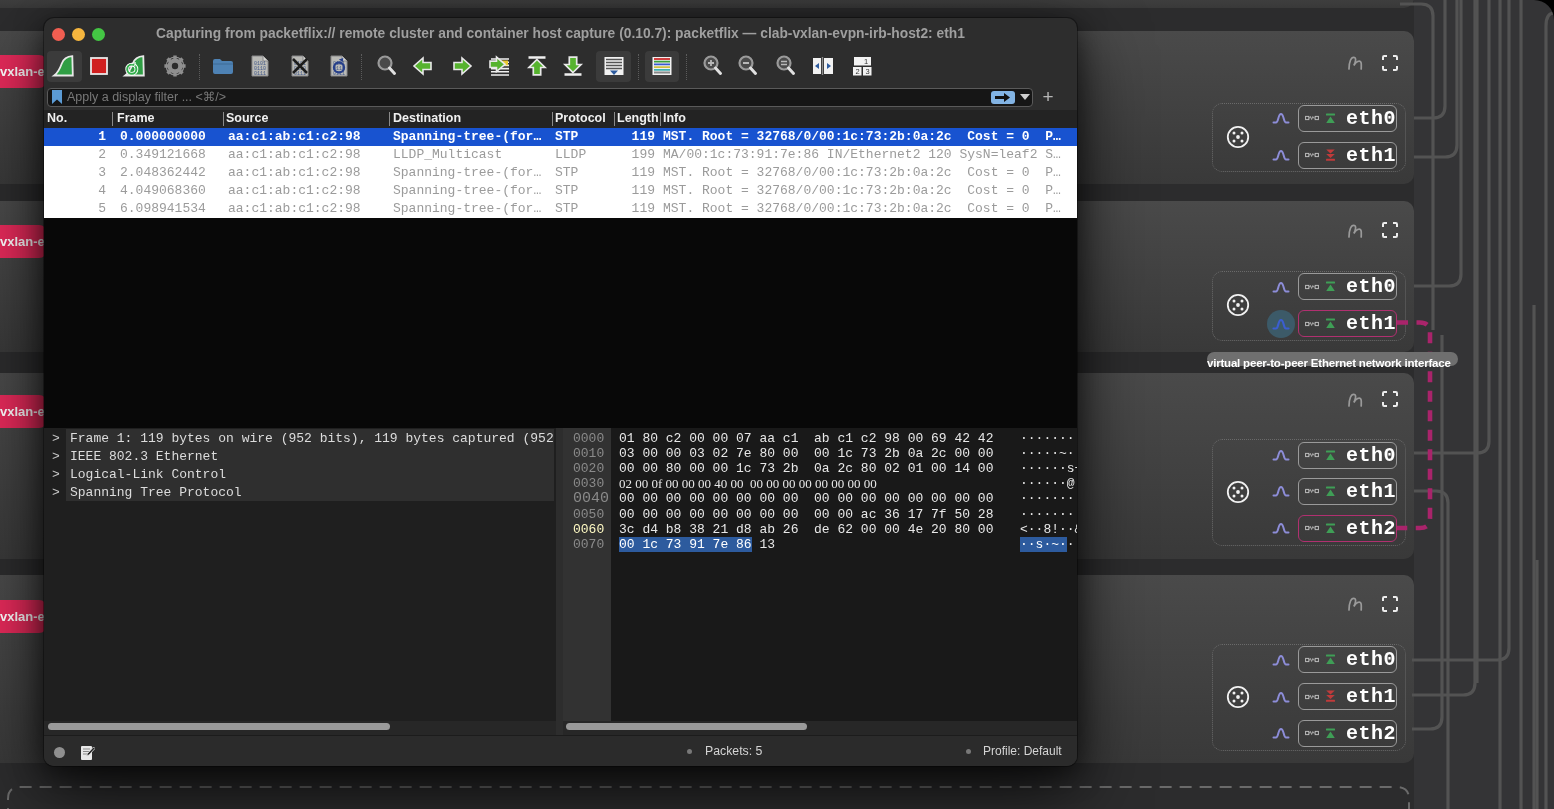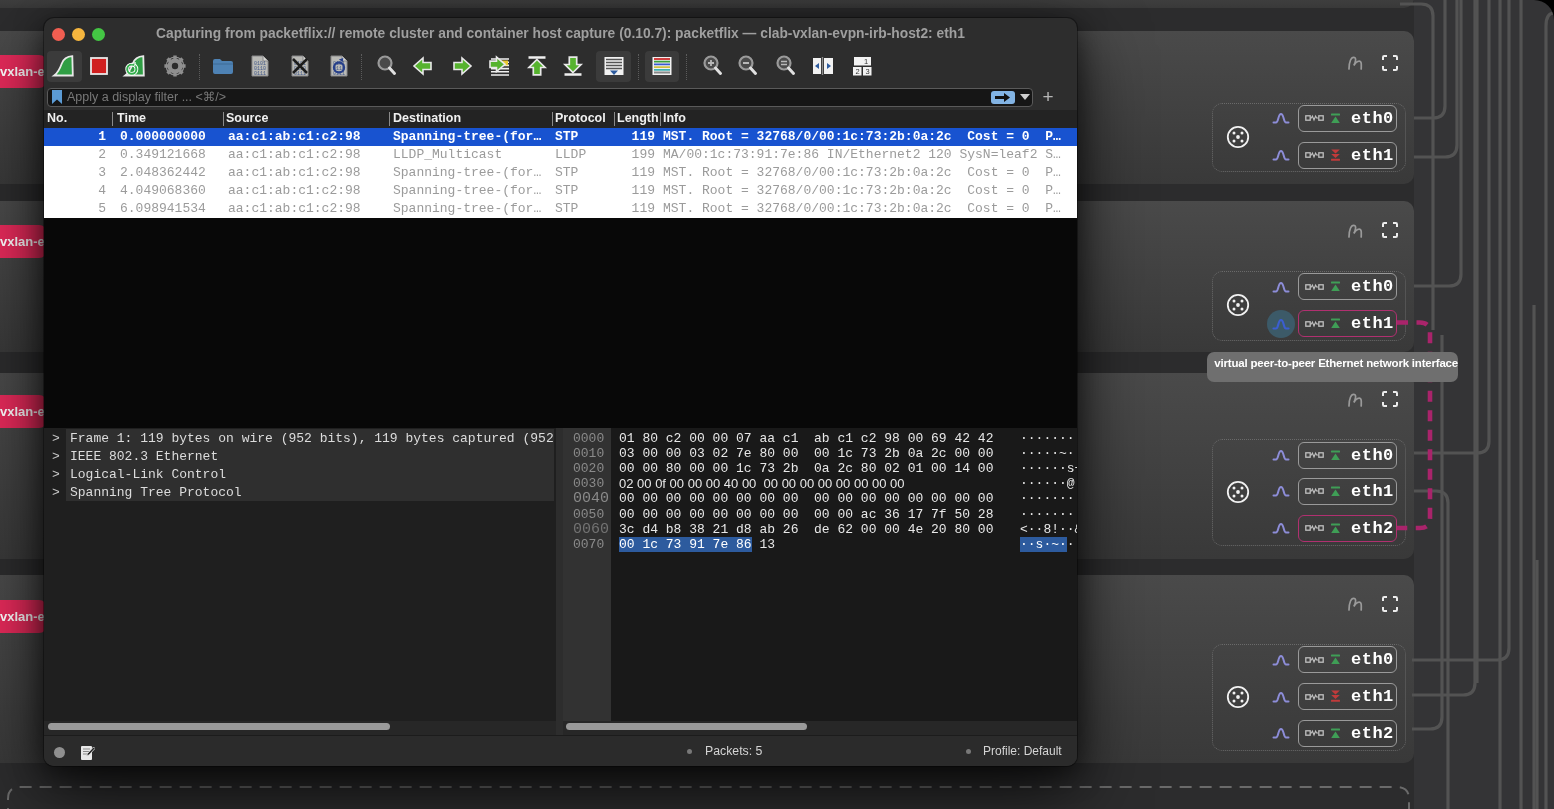--- a/index.html
+++ b/index.html
@@ -3,21 +3,21 @@
 <meta charset="utf-8">
 <style>
 html,body{margin:0;padding:0;}
 body{width:1554px;height:809px;background:#2c2c2d;overflow:hidden;position:relative;font-family:"Liberation Sans",sans-serif;}
 .abs{position:absolute;}
 .panel{position:absolute;left:-30px;width:1444px;background:linear-gradient(180deg,#4a4a4a,#393939);border-radius:10px;}
 .badge{position:absolute;left:-60px;width:107px;height:33px;background:#e42a5a;border-radius:8px;color:#fff;font-weight:bold;font-size:13px;line-height:33px;padding-left:60px;box-sizing:border-box;}
 .dotbox{position:absolute;left:1212px;width:192px;border:1px dotted #6a6a6a;border-radius:10px;}
 .ethbtn{position:absolute;left:1298px;width:99px;height:27px;border:1.5px solid #9a9a9a;border-radius:6px;box-sizing:border-box;display:flex;align-items:center;}
 .ethbtn.sel{border-color:#b13070;}
-.ethtxt{color:#fff;font-family:"Liberation Mono",monospace;font-weight:bold;font-size:17px;letter-spacing:0.5px;margin-left:9px;}
+.ethtxt{color:#fff;font-family:"Liberation Mono",monospace;font-weight:bold;font-size:20px;letter-spacing:0.5px;margin-left:9px;}
 .wave{position:absolute;left:1271px;width:20px;height:20px;}
 .circico{position:absolute;left:1226px;width:24px;height:24px;}
 .finico{position:absolute;left:1347px;width:17px;height:17px;}
 .expico{position:absolute;left:1381px;width:18px;height:18px;}
 </style>
 </head>
 <body>
 
 <div class="panel" style="top:-20px;height:28px;"></div>
 <div id="pA" class="panel" style="top:31px;height:153px;"></div>
@@ -275,21 +275,21 @@
 <path d="M1412,729 H1430 Q1442,729 1442,717 V335" stroke="#535353" stroke-width="3.2" fill="none"></path>
 <path d="M1477,0 V683" stroke="#535353" stroke-width="3.2" fill="none"></path>
 <path d="M1500,0 V809" stroke="#535353" stroke-width="3.2" fill="none"></path>
 <path d="M1521,0 V809" stroke="#535353" stroke-width="3.2" fill="none"></path>
 <path d="M1534,305 V809" stroke="#535353" stroke-width="3.2" fill="none"></path>
 <path d="M1537,560 V809" stroke="#535353" stroke-width="3.2" fill="none"></path>
 <path d="M1546,809 V26 Q1546,13 1554,13" stroke="#535353" stroke-width="3.2" fill="none"></path>
 <path d="M1397,322.5 H1420 Q1430,322.5 1430,332.5 V518 Q1430,528 1420,528 H1397" stroke="#a9246b" stroke-width="4.6" fill="none" stroke-dasharray="11 8.5"></path>
 </svg>
 
-<div class="abs" style="left:1207px;top:352px;width:251px;height:30px;background:#6f6f6f;border-radius:7px;color:#fff;font-size:11.5px;font-weight:bold;text-align:right;line-height:22px;white-space:nowrap;z-index:30;letter-spacing:-0.2px;">virtual peer-to-peer Ethernet network interface</div>
+<div class="abs" style="left:1207px;top:352px;width:251px;height:14px;background:#6f6f6f;border-radius:7px;color:#fff;font-size:11.5px;font-weight:bold;text-align:left;line-height:22px;white-space:nowrap;z-index:30;letter-spacing:-0.2px;">virtual peer-to-peer Ethernet network interface</div>
 
 <svg class="abs" style="left:0;top:0;" width="1554" height="809" viewBox="0 0 1554 809" fill="none">
     <path d="M8,860 V799 Q8,787 20,787 H1397 Q1409,787 1409,799 V860" stroke="#6a6a6a" stroke-width="2" stroke-dasharray="12 8"></path>
   </svg>
 
 <svg class="abs" style="right:0;top:0;" width="20" height="20">
     <path d="M0,0 A20,20 0 0 1 20,20 L20,0 Z" fill="#000"></path>
   </svg>
 
 <div id="win" class="abs" style="left:44px;top:18px;width:1033px;height:748px;background:#2d2d2d;border-radius:10px;box-shadow:0 25px 70px rgba(0,0,0,0.7),0 6px 28px rgba(0,0,0,0.55),0 0 0 1px rgba(0,0,0,0.35);overflow:hidden;z-index:40;">
@@ -453,21 +453,21 @@
 <svg class="abs" style="left:950px;top:9px;" width="18" height="9" viewBox="0 0 18 9">
         <path d="M1,3 h9 v-3 l6,4.5 l-6,4.5 v-3 h-9 Z" fill="#101010"></path>
       </svg>
 <svg class="abs" style="left:976px;top:10px;" width="10" height="6" viewBox="0 0 10 6">
         <path d="M0,0 h10 l-5,6 Z" fill="#cfcfcf"></path>
       </svg>
 <div class="abs" style="left:995px;top:1px;width:18px;height:24px;color:#b5b5b5;font-size:19px;line-height:24px;text-align:center;">+</div>
 </div>
 <div class="abs" style="left:0;top:92px;width:1033px;height:18px;background:#232323;color:#f0f0f0;font-size:12.5px;font-weight:bold;">
 <div class="abs" style="left:3px;top:0;height:18px;line-height:17px;white-space:nowrap;">No.</div>
-<div class="abs" style="left:73px;top:0;height:18px;line-height:17px;white-space:nowrap;">Time</div>
+<div class="abs" style="left:73px;top:0;height:18px;line-height:17px;white-space:nowrap;">Frame</div>
 <div class="abs" style="left:182px;top:0;height:18px;line-height:17px;white-space:nowrap;">Source</div>
 <div class="abs" style="left:349px;top:0;height:18px;line-height:17px;white-space:nowrap;">Destination</div>
 <div class="abs" style="left:511px;top:0;height:18px;line-height:17px;white-space:nowrap;">Protocol</div>
 <div class="abs" style="left:573px;top:0;height:18px;line-height:17px;width:41px;overflow:hidden;white-space:nowrap;">Length</div>
 <div class="abs" style="left:619px;top:0;height:18px;line-height:17px;white-space:nowrap;">Info</div>
 <div class="abs" style="left:67.5px;top:2px;width:0;height:14px;border-left:1px solid #8a8a8a;"></div>
 <div class="abs" style="left:179px;top:2px;width:0;height:14px;border-left:1px solid #8a8a8a;"></div>
 <div class="abs" style="left:345px;top:2px;width:0;height:14px;border-left:1px solid #8a8a8a;"></div>
 <div class="abs" style="left:508px;top:2px;width:0;height:14px;border-left:1px solid #8a8a8a;"></div>
 <div class="abs" style="left:570px;top:2px;width:0;height:14px;border-left:1px solid #8a8a8a;"></div>
@@ -535,29 +535,29 @@
 <div class="abs" style="left:15px;top:2.5px;height:15px;line-height:15px;color:#8a8a8a;font-family:'Liberation Mono',monospace;font-size:13px;">0000</div>
 <div class="abs" style="left:61px;top:2.5px;height:15px;line-height:15px;color:#e8e8e8;font-family:'Liberation Mono',monospace;font-size:13px;white-space:pre;">01 80 c2 00 00 07 aa c1  ab c1 c2 98 00 69 42 42</div>
 <div class="abs" style="left:462px;top:2.5px;height:15px;line-height:15px;color:#e8e8e8;font-family:'Liberation Mono',monospace;font-size:13px;white-space:pre;">········ ·····iBB</div>
 <div class="abs" style="left:15px;top:17.7px;height:15px;line-height:15px;color:#8a8a8a;font-family:'Liberation Mono',monospace;font-size:13px;">0010</div>
 <div class="abs" style="left:61px;top:17.7px;height:15px;line-height:15px;color:#e8e8e8;font-family:'Liberation Mono',monospace;font-size:13px;white-space:pre;">03 00 00 03 02 7e 80 00  00 1c 73 2b 0a 2c 00 00</div>
 <div class="abs" style="left:462px;top:17.7px;height:15px;line-height:15px;color:#e8e8e8;font-family:'Liberation Mono',monospace;font-size:13px;white-space:pre;">·····~·· ··s+·,··</div>
 <div class="abs" style="left:15px;top:32.9px;height:15px;line-height:15px;color:#8a8a8a;font-family:'Liberation Mono',monospace;font-size:13px;">0020</div>
 <div class="abs" style="left:61px;top:32.9px;height:15px;line-height:15px;color:#e8e8e8;font-family:'Liberation Mono',monospace;font-size:13px;white-space:pre;">00 00 80 00 00 1c 73 2b  0a 2c 80 02 01 00 14 00</div>
 <div class="abs" style="left:462px;top:32.9px;height:15px;line-height:15px;color:#e8e8e8;font-family:'Liberation Mono',monospace;font-size:13px;white-space:pre;">······s+ ·,······</div>
 <div class="abs" style="left:15px;top:48.099999999999994px;height:15px;line-height:15px;color:#8a8a8a;font-family:'Liberation Mono',monospace;font-size:13px;">0030</div>
-<div class="abs" style="left:61px;top:48.099999999999994px;height:15px;line-height:15px;color:#e8e8e8;font-family:Liberation Sans, sans-serif;font-size:13px;white-space:pre;">02 00 0f 00 00 00 40 00  00 00 00 00 00 00 00 00</div>
+<div class="abs" style="left:61px;top:48.099999999999994px;height:15px;line-height:15px;color:#e8e8e8;font-family:Liberation Serif, serif;font-size:13px;white-space:pre;">02 00 0f 00 00 00 40 00  00 00 00 00 00 00 00 00</div>
 <div class="abs" style="left:462px;top:48.099999999999994px;height:15px;line-height:15px;color:#e8e8e8;font-family:'Liberation Mono',monospace;font-size:13px;white-space:pre;">······@· ········</div>
 <div class="abs" style="left:15px;top:63.3px;height:15px;line-height:15px;color:#8a8a8a;font-family:'Liberation Mono',monospace;font-size:15px;">0040</div>
 <div class="abs" style="left:61px;top:63.3px;height:15px;line-height:15px;color:#e8e8e8;font-family:'Liberation Mono',monospace;font-size:13px;white-space:pre;">00 00 00 00 00 00 00 00  00 00 00 00 00 00 00 00</div>
 <div class="abs" style="left:462px;top:63.3px;height:15px;line-height:15px;color:#e8e8e8;font-family:'Liberation Mono',monospace;font-size:13px;white-space:pre;">········ ········</div>
 <div class="abs" style="left:15px;top:78.5px;height:15px;line-height:15px;color:#8a8a8a;font-family:'Liberation Mono',monospace;font-size:13px;">0050</div>
 <div class="abs" style="left:61px;top:78.5px;height:15px;line-height:15px;color:#e8e8e8;font-family:'Liberation Mono',monospace;font-size:13px;white-space:pre;">00 00 00 00 00 00 00 00  00 00 ac 36 17 7f 50 28</div>
 <div class="abs" style="left:462px;top:78.5px;height:15px;line-height:15px;color:#e8e8e8;font-family:'Liberation Mono',monospace;font-size:13px;white-space:pre;">········ ···6··P(</div>
-<div class="abs" style="left:15px;top:93.69999999999999px;height:15px;line-height:15px;color:#737373;font-family:'Liberation Mono',monospace;font-size:15px;">0060</div>
+<div class="abs" style="left:15px;top:93.69999999999999px;height:15px;line-height:15px;color:#fef9c3;font-family:'Liberation Mono',monospace;font-size:13px;">0060</div>
 <div class="abs" style="left:61px;top:93.69999999999999px;height:15px;line-height:15px;color:#e8e8e8;font-family:'Liberation Mono',monospace;font-size:13px;white-space:pre;">3c d4 b8 38 21 d8 ab 26  de 62 00 00 4e 20 80 00</div>
 <div class="abs" style="left:462px;top:93.69999999999999px;height:15px;line-height:15px;color:#e8e8e8;font-family:'Liberation Mono',monospace;font-size:13px;white-space:pre;">&lt;··8!··&amp; ·b··N ··</div>
 <div class="abs" style="left:15px;top:108.89999999999999px;height:15px;line-height:15px;color:#8a8a8a;font-family:'Liberation Mono',monospace;font-size:13px;">0070</div>
 <div class="abs" style="left:61px;top:108.89999999999999px;height:15px;line-height:15px;font-family:'Liberation Mono',monospace;font-size:13px;white-space:pre;"><span style="background:#2d5b9e;color:#ffffff;">00 1c 73 91 7e 86</span><span style="color:#e5e5e5;"> 13</span></div>
 <div class="abs" style="left:462px;top:108.89999999999999px;height:15px;line-height:15px;font-family:'Liberation Mono',monospace;font-size:13px;white-space:pre;"><span style="background:#2d5b9e;color:#ffffff;">··s·~·</span><span style="color:#e8e8e8;">·</span></div>
 </div>
 <div class="abs" style="left:512px;top:410px;width:7px;height:307px;background:#2d2d2d;"></div>
     <div class="abs" style="left:0;top:703px;width:512px;height:14px;background:#272727;"></div>
     <div class="abs" style="left:519px;top:703px;width:514px;height:14px;background:#272727;"></div>
     <div class="abs" style="left:4px;top:705px;width:342px;height:7px;background:#9a9a9a;border-radius:3.5px;"></div>

